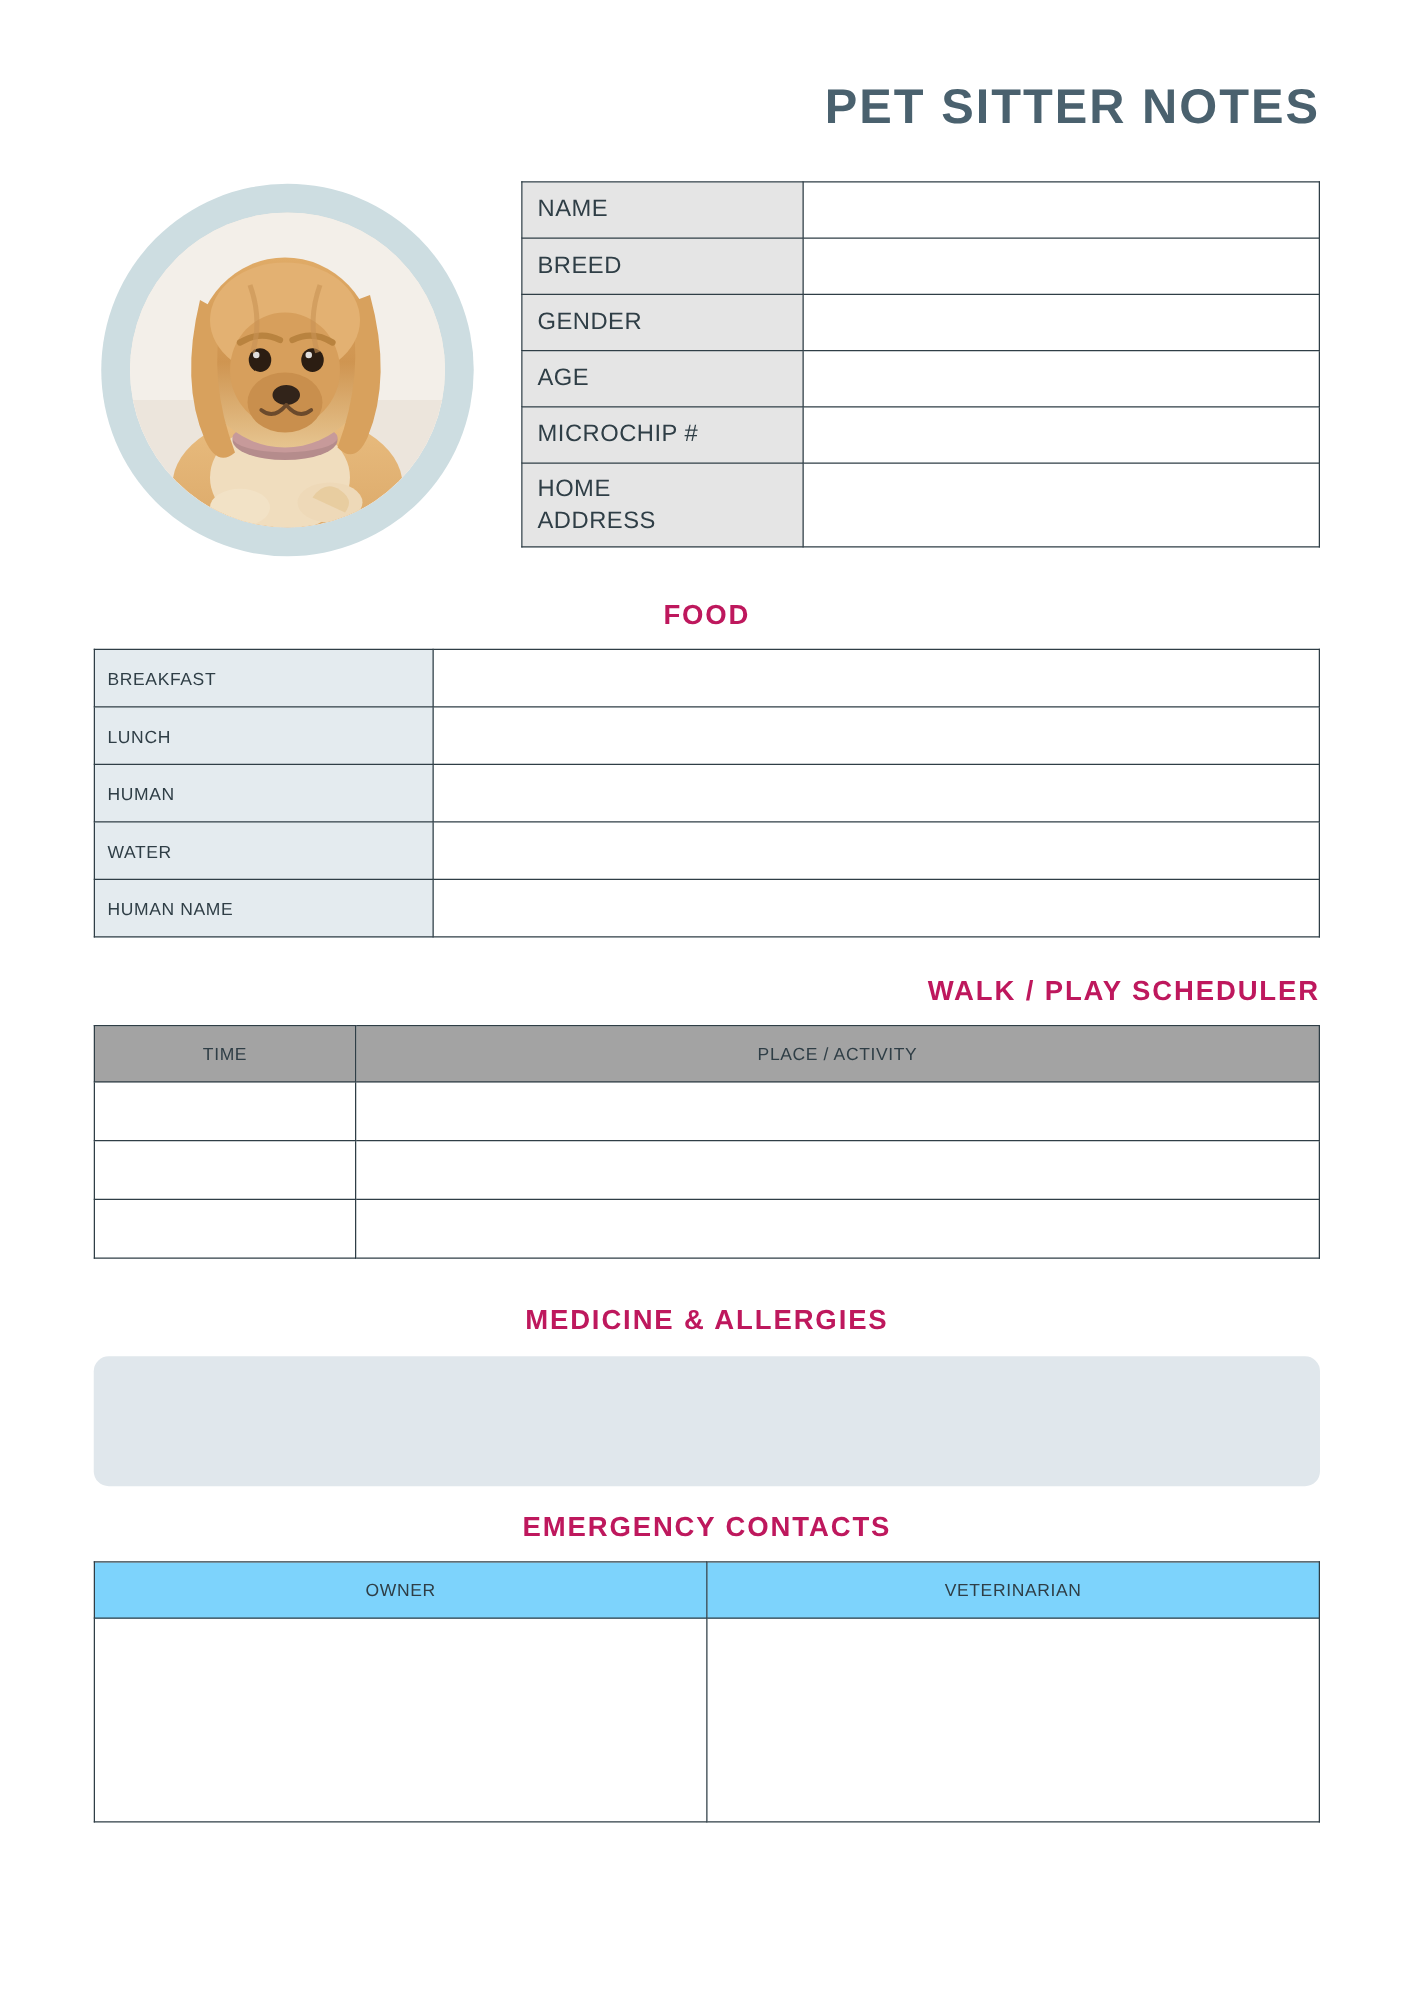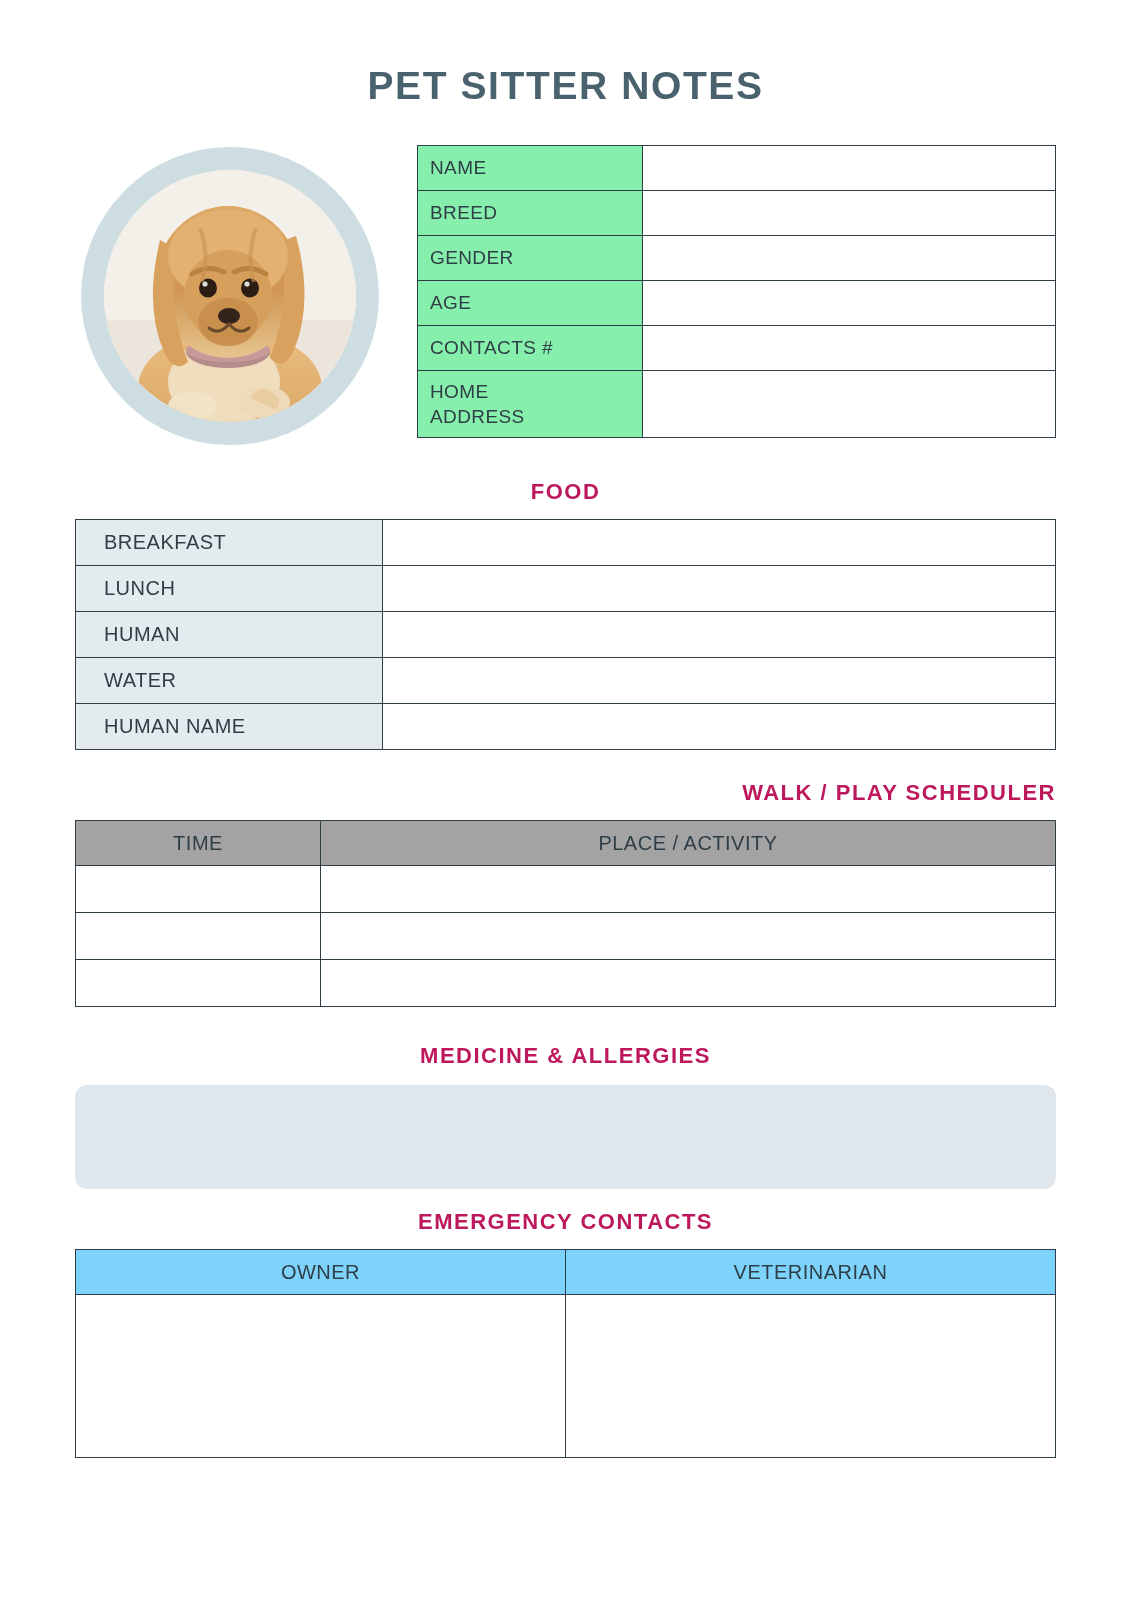--- a/index.html
+++ b/index.html
@@ -18,21 +18,21 @@
   .page {
     width: 1131px;
     height: 1600px;
     position: relative;
     box-sizing: border-box;
     padding: 0 75px;
   }
 
   
   .doc-title {
-    text-align: center;
+    text-align: right;
     font-size: 39px;
     font-weight: bold;
     letter-spacing: 1.6px;
     color: #4a616e;
     margin: 0;
     padding-top: 64px;
   }
 
   
   .top-row {
@@ -84,21 +84,21 @@
   .info-table td {
     border: 1px solid #2f3e46;
     height: 44px;
     font-size: 19px;
     letter-spacing: 0.4px;
     padding: 0 12px;
     vertical-align: middle;
   }
   .info-table td.label {
     width: 200px;
-    background: #86efac;
+    background: #e5e5e5;
   }
   .info-table td.value {
     background: #ffffff;
   }
   .info-table tr.tall td {
     height: 66px;
   }
   .info-table td.label .two-line {
     line-height: 1.32;
   }
@@ -117,24 +117,24 @@
   .st-emg  { margin-top: 20px; }
 
   
   table.grid {
     width: 100%;
     border-collapse: collapse;
     table-layout: fixed;
   }
   table.grid td, table.grid th {
     border: 1px solid #2f3e46;
-    font-size: 20px;
+    font-size: 14px;
     letter-spacing: 0.5px;
     font-weight: normal;
-    padding: 0 28px;
+    padding: 0 10px;
     vertical-align: middle;
   }
   .food-table { margin-top: 14px; }
   .food-table td { height: 45px; }
   .food-table td.label {
     width: 250px;
     background: #e4ebef;
   }
 
   
@@ -255,21 +255,21 @@
         </tr>
         <tr>
           <td class="label">GENDER</td>
           <td class="value"></td>
         </tr>
         <tr>
           <td class="label">AGE</td>
           <td class="value"></td>
         </tr>
         <tr>
-          <td class="label">CONTACTS #</td>
+          <td class="label">MICROCHIP #</td>
           <td class="value"></td>
         </tr>
         <tr class="tall">
           <td class="label">
             <div class="two-line">
               <div>HOME</div>
               <div>ADDRESS</div>
             </div>
           </td>
           <td class="value"></td>

